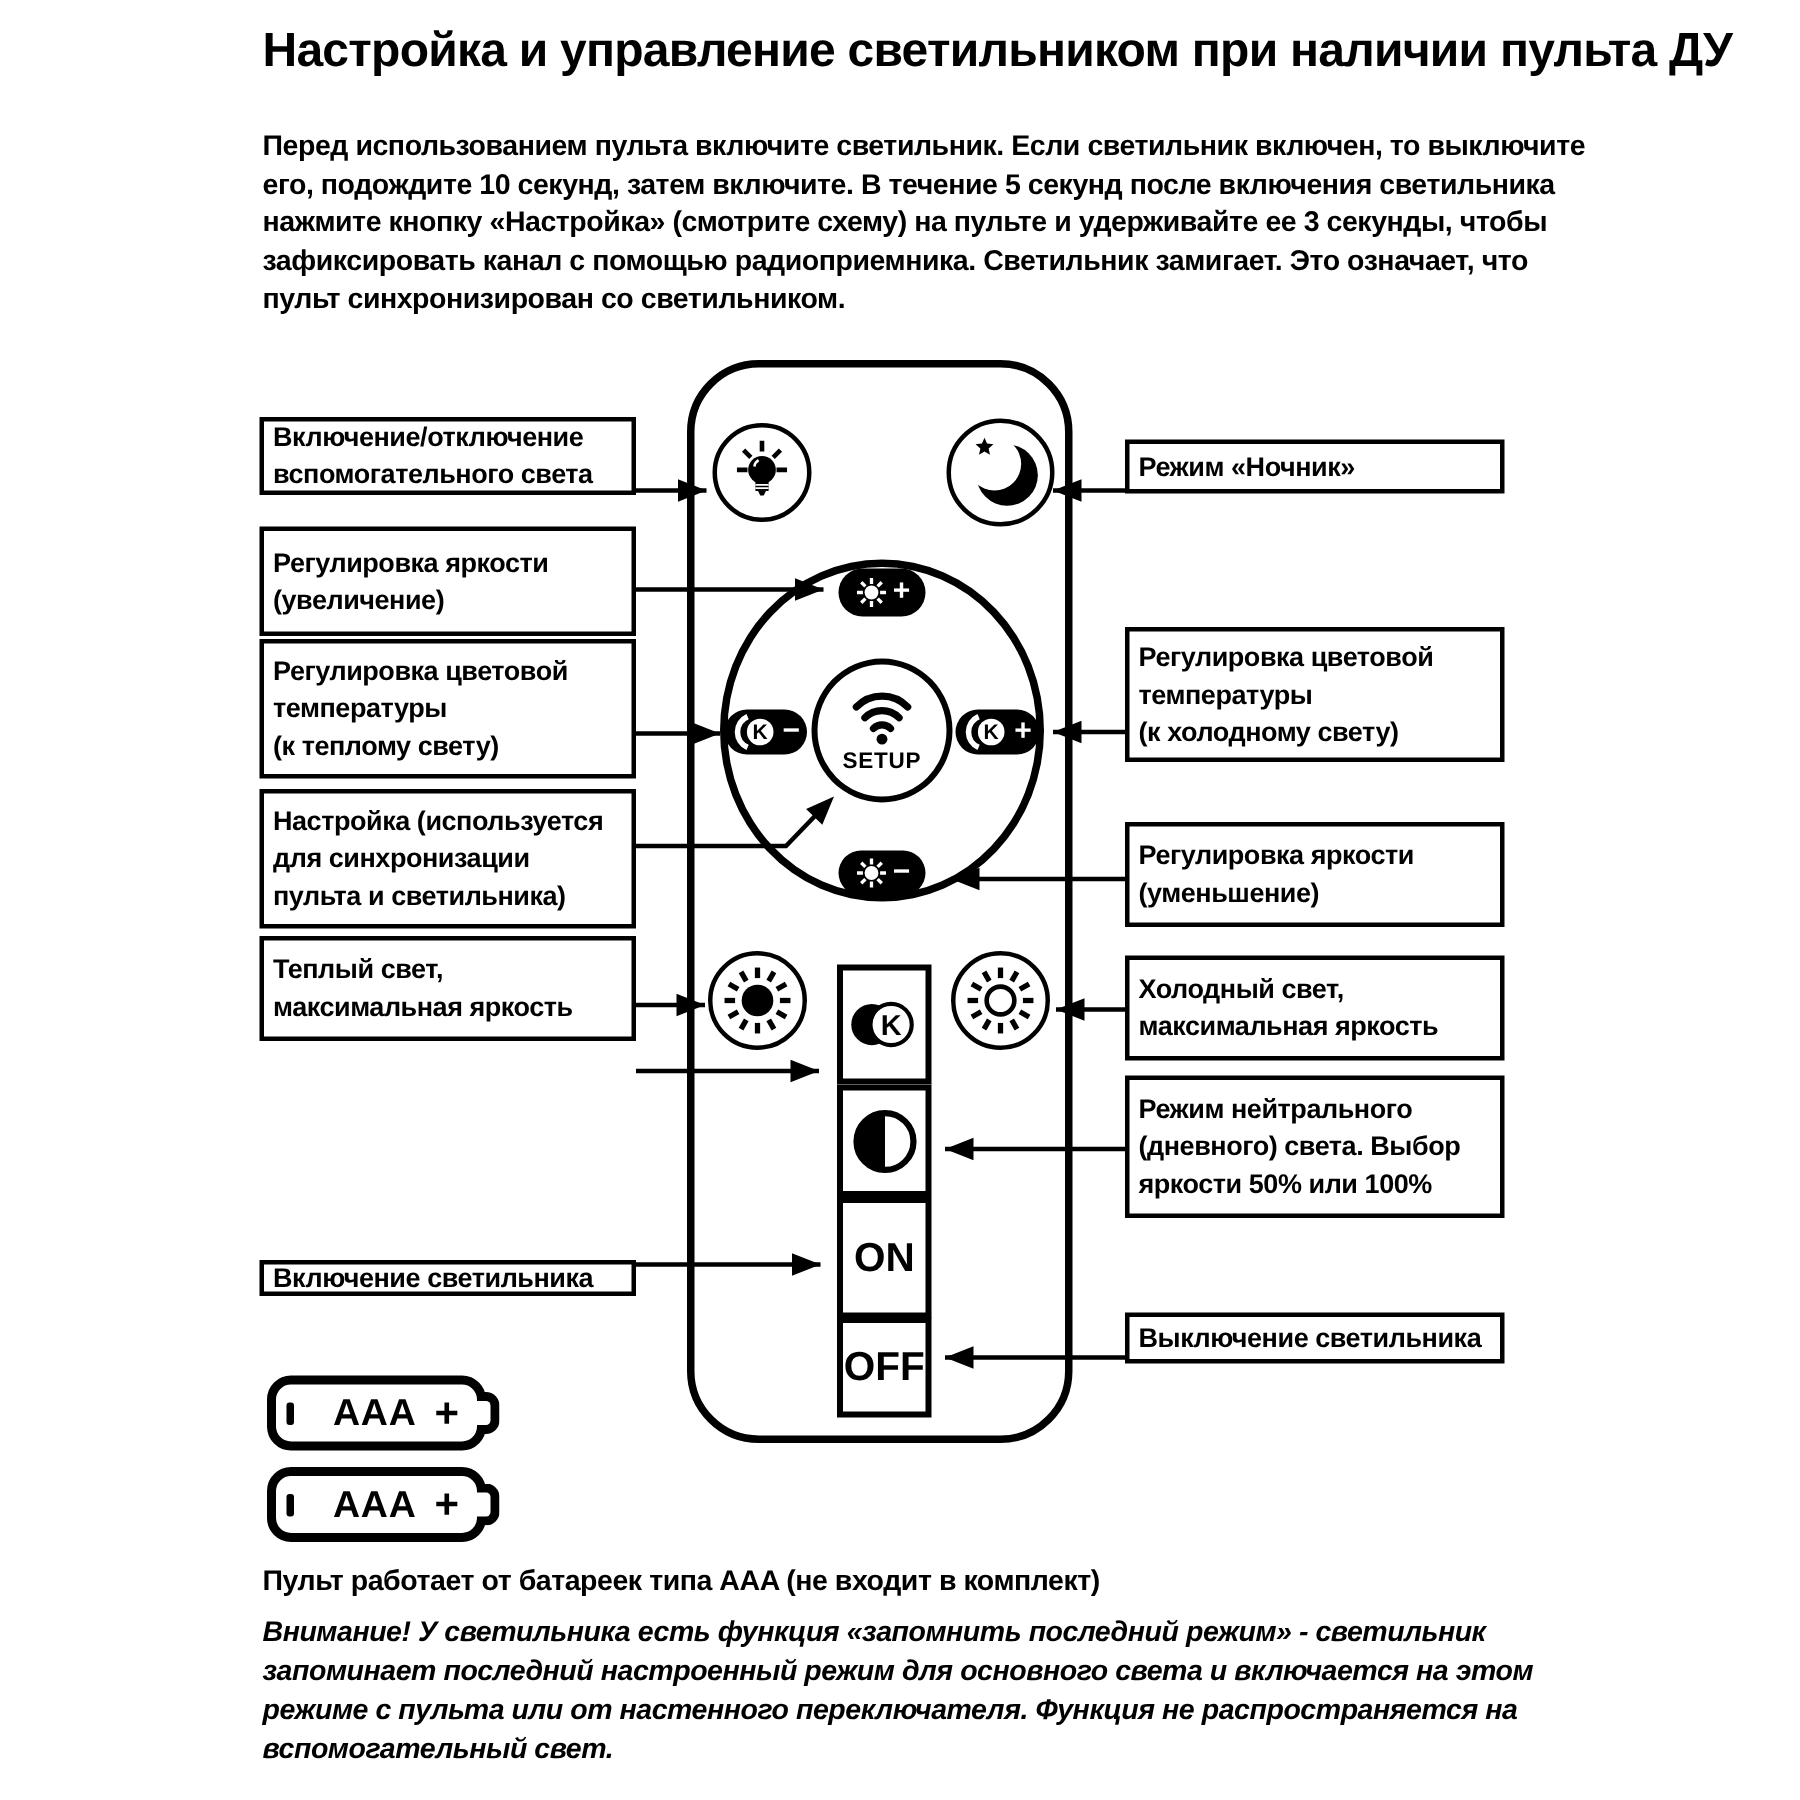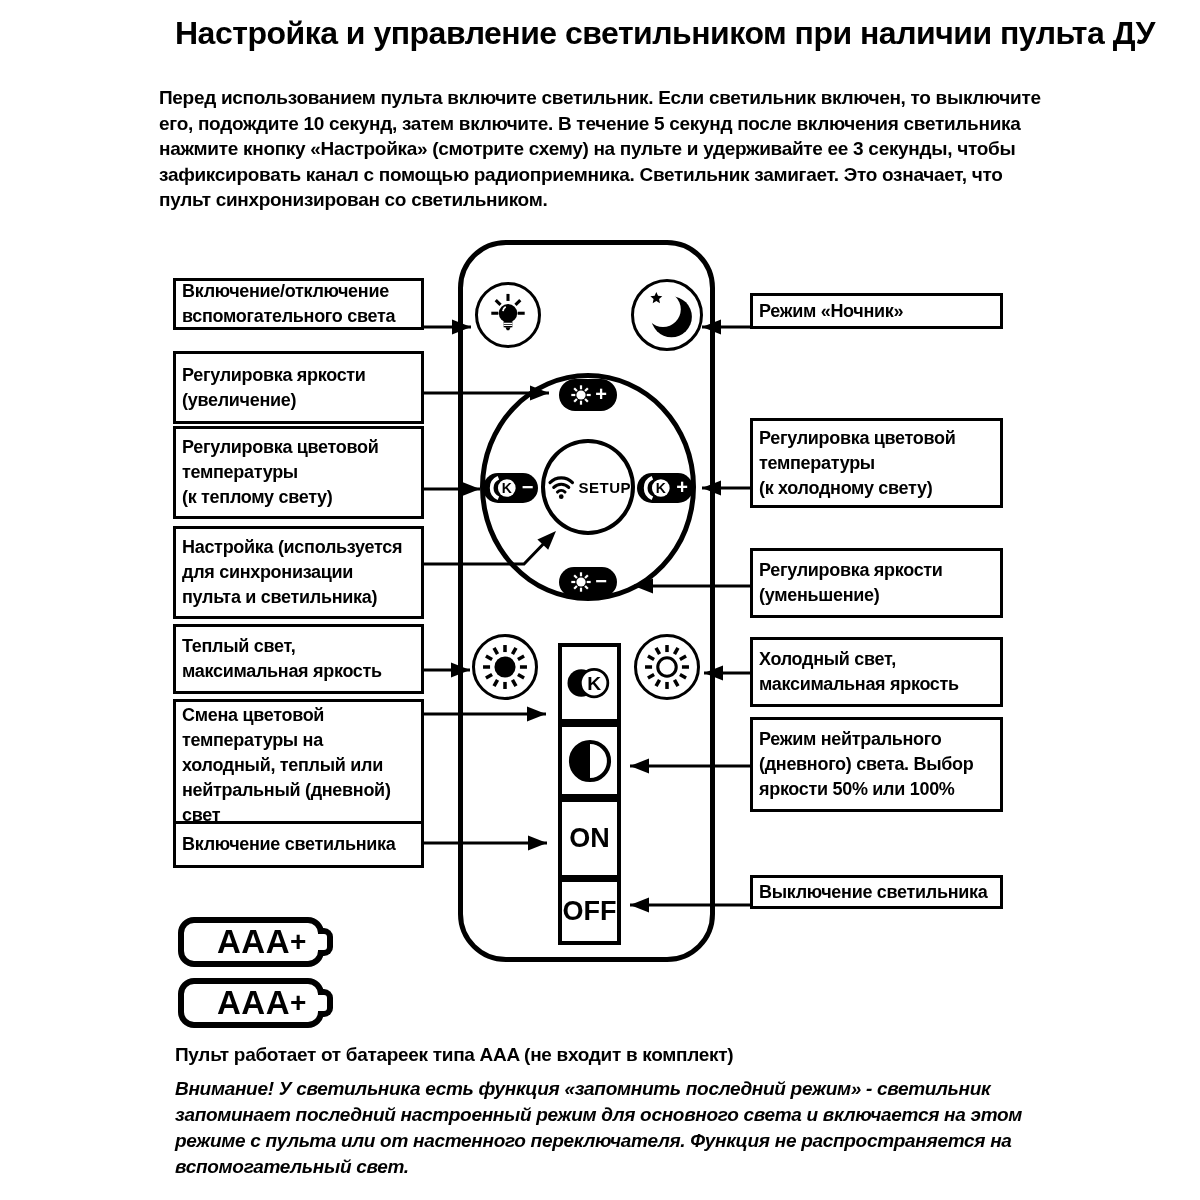--- a/index.html
+++ b/index.html
@@ -1,41 +1,41 @@
 <!DOCTYPE html>
 <html><head>
 <meta charset="utf-8">
 <style>
   html,body{margin:0;padding:0;background:#fff;}
   .canvas{position:relative;width:1200px;height:1200px;background:#fff;overflow:hidden;
           font-family:"Liberation Sans",sans-serif;color:#000;font-weight:bold;}
   .title{position:absolute;left:175px;top:16px;width:1010px;font-size:32px;line-height:34px;letter-spacing:-0.5px;}
   .bodytext{position:absolute;font-size:19px;line-height:25.5px;letter-spacing:-0.3px;white-space:pre-line;}
-  .intro{left:159px;top:85px;width:1010px;}
+  .intro{left:175px;top:85px;width:1010px;}
   .battery-note{left:175px;top:1042px;width:900px;}
   .warning{left:175px;top:1076px;width:1010px;line-height:26px;font-style:italic;}
   .callout{position:absolute;box-sizing:border-box;border:3px solid #000;background:#fff;
            display:flex;align-items:center;padding:2px 6px;left:173px;width:251px;}
   .callout .txt{font-size:18px;line-height:25px;letter-spacing:-0.3px;white-space:pre-line;}
   .callout.right{left:750px;width:253px;}
   .c-l1{top:278px;height:52px}.c-l2{top:351px;height:73px}.c-l3{top:426px;height:93px}
   .c-l4{top:526px;height:93px}.c-l5{top:624px;height:70px}.c-l6{top:699px;height:132px}
-  .c-l7{top:821px;height:47px}
+  .c-l7{top:840px;height:24px}
   .c-r1{top:293px;height:36px}.c-r2{top:418px;height:90px}.c-r3{top:548px;height:70px}
   .c-r4{top:637px;height:70px}.c-r5{top:717px;height:95px}.c-r6{top:875px;height:34px}
   .remote{position:absolute;left:458px;top:240px;width:257px;height:722px;box-sizing:border-box;
           border:5px solid #000;border-radius:48px;background:#fff;}
   .btn-circle{position:absolute;box-sizing:border-box;border:3px solid #000;border-radius:50%;background:#fff;
               display:flex;align-items:center;justify-content:center;}
   .b-aux{left:12px;top:37px;width:66px;height:66px;}
   .b-night{left:168px;top:34px;width:72px;height:72px;}
   .ring{position:absolute;left:17px;top:128px;width:216px;height:228px;box-sizing:border-box;
         border:5px solid #000;border-radius:50%;}
   .setup-circle{position:absolute;left:78px;top:194px;width:94px;height:96px;box-sizing:border-box;
-        border:4px solid #000;border-radius:50%;background:#fff;display:flex;
+        border:4px solid #000;border-radius:50%;background:#fff;display:flex;flex-direction:column;
         align-items:center;justify-content:center;gap:1px;}
   .setup-label{font-size:15px;letter-spacing:0.5px;}
   .pill{position:absolute;box-sizing:border-box;background:#000;border-radius:16px;color:#fff;
         display:flex;align-items:center;justify-content:center;gap:2px;}
   .p-bup{left:96px;top:134px;width:58px;height:32px;}
   .p-kdn{left:20px;top:228px;width:55px;height:30px;}
   .p-kup{left:174px;top:228px;width:56px;height:30px;}
   .p-bdn{left:96px;top:322px;width:58px;height:30px;}
   .pill .sign{font-size:20px;line-height:1;margin-top:-2px;}
   .b-warm{left:9px;top:389px;width:66px;height:66px;}
@@ -43,21 +43,21 @@
   .colbtn{position:absolute;left:95px;width:63px;box-sizing:border-box;border:4px solid #000;background:#fff;
           display:flex;align-items:center;justify-content:center;font-size:27px;letter-spacing:0;}
   .cb-k{top:398px;height:80px}.cb-half{top:478px;height:75px}.cb-on{top:553px;height:81px}.cb-off{top:633px;height:67px}
   .arrows{position:absolute;left:0;top:0;width:1200px;height:1200px;}
   .arrows polyline{fill:none;stroke:#000;stroke-width:3px;}
   .arrows polygon{fill:#000;stroke:none;}
   .battery{position:absolute;left:178px;width:146px;height:50px;box-sizing:border-box;border:6px solid #000;
            border-radius:16px;background:#fff;display:flex;align-items:center;}
   .bat-1{top:917px}.bat-2{top:978px}
   .bat-minusbar{width:5px;height:15px;background:#000;border-radius:2px;margin-left:7px;}
-  .bat-type{font-size:33px;margin-left:26px;letter-spacing:0.5px;}
+  .bat-type{font-size:25px;margin-left:26px;letter-spacing:0.5px;}
   .bat-plus{font-size:28px;margin-left:auto;margin-right:12px;}
   .bat-nub{position:absolute;right:-15px;top:50%;transform:translateY(-50%);width:15px;height:28px;
            box-sizing:border-box;background:#fff;border:6px solid #000;border-left:none;border-radius:0 9px 9px 0;}
 </style>
 </head>
 <body>
 
 <div class="canvas">
 
   <div class="title">Настройка и управление светильником при наличии пульта ДУ</div>
@@ -238,27 +238,20 @@
     </div>
   <div class="callout c-l4">
       <span class="txt">Настройка (используется
 для синхронизации
 пульта и светильника)</span>
     </div>
   <div class="callout c-l5">
       <span class="txt">Теплый свет,
 максимальная яркость</span>
     </div>
-  <div class="callout c-l6">
-      <span class="txt">Смена цветовой
-температуры на
-холодный, теплый или
-нейтральный (дневной)
-свет</span>
-    </div>
   <div class="callout c-l7">
       <span class="txt">Включение светильника</span>
     </div>
 
   <div class="callout right c-r1">
       <span class="txt">Режим «Ночник»</span>
     </div>
   <div class="callout right c-r2">
       <span class="txt">Регулировка цветовой
 температуры

